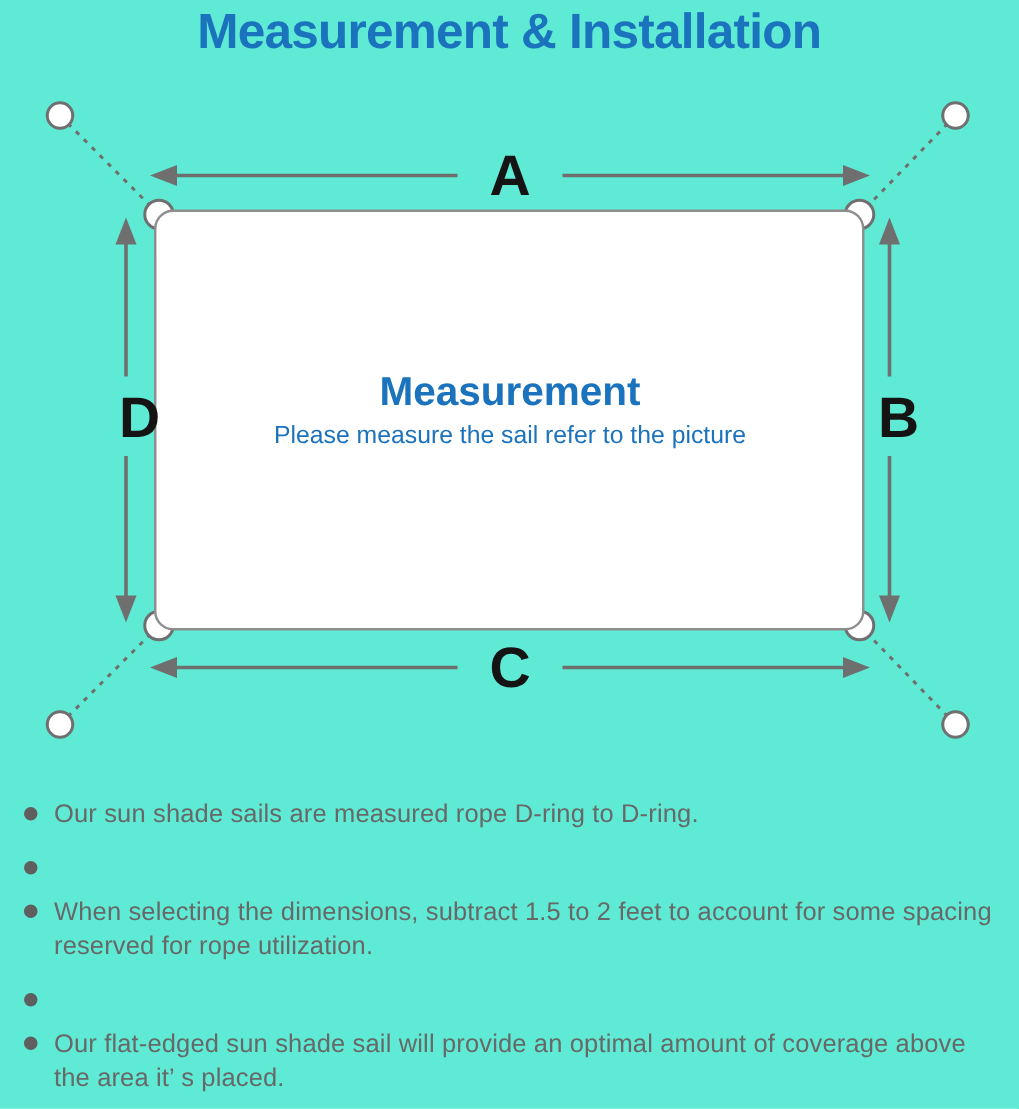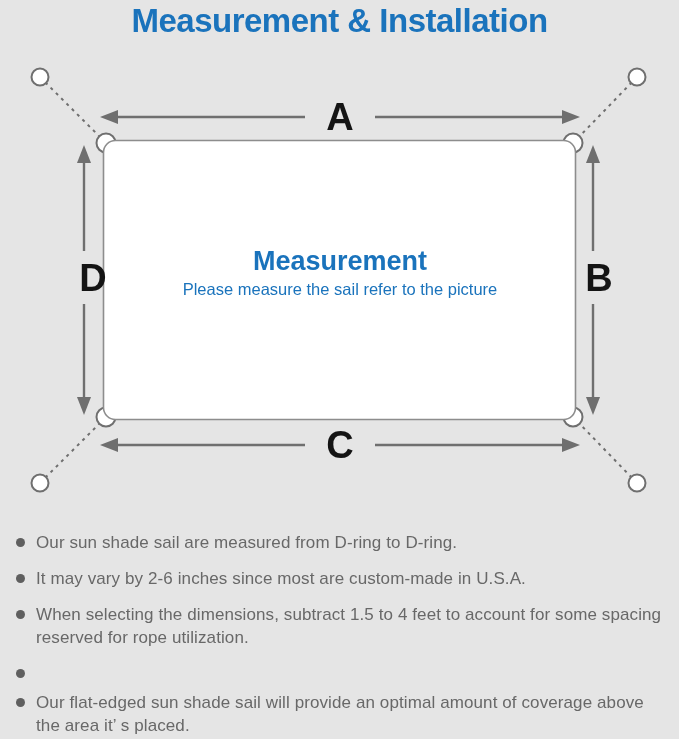--- a/index.html
+++ b/index.html
@@ -4,21 +4,21 @@
 <style>
   :root{
     --accent:#1a73bc;
     --line:#6f6f6f;
     --rect-line:#8d8d8d;
     --label:#141414;
     --note:#686868;
   }
   *{margin:0;padding:0;box-sizing:border-box;}
   body{background:#ffffff;font-family:"Liberation Sans",sans-serif;}
-  .page{position:relative;width:679px;height:739px;background:#e5e5e5;overflow:hidden;}
+  .page{position:relative;width:679px;height:739px;background:#5eead4;overflow:hidden;}
   .title{
     position:absolute;top:2px;left:0;width:100%;
     text-align:center;font-size:33px;font-weight:bold;color:var(--accent);
     letter-spacing:-0.5px;
   }
   svg.diagram{position:absolute;top:55px;left:0;}
   .anchor-ring{fill:#ffffff;stroke:var(--line);stroke-width:2;}
   .dash{stroke:var(--line);stroke-width:2;stroke-dasharray:3 4.5;fill:none;}
   .dring{fill:#ffffff;stroke:var(--line);stroke-width:2;}
   .sail{fill:#ffffff;stroke:var(--rect-line);stroke-width:1.6;}
@@ -90,29 +90,28 @@
       <text class="dim-label" x="599" y="236" text-anchor="middle">B</text>
     </g>
 
     <text class="center-title" x="340" y="215" text-anchor="middle">Measurement</text>
     <text class="center-sub" x="340" y="240" text-anchor="middle">Please measure the sail refer to the picture</text>
   </svg>
 
   <div class="notes">
     <div class="note">
       <span class="bullet"></span>
-      <span class="note-text">Our sun shade sail are measured from D-ring to D-ring.</span>
+      <span class="note-text">Our sun shade sails are measured rope D-ring to D-ring.</span>
     </div>
     <div class="note">
       <span class="bullet"></span>
-      <span class="note-text">It may vary by 2-6 inches since most are custom-made in U.S.A.</span>
     </div>
     <div class="note">
       <span class="bullet"></span>
-      <span class="note-text">When selecting the dimensions, subtract 1.5 to 4 feet to account for some spacing reserved for rope utilization.</span>
+      <span class="note-text">When selecting the dimensions, subtract 1.5 to 2 feet to account for some spacing reserved for rope utilization.</span>
     </div>
     <div class="note">
       <span class="bullet"></span>
     </div>
     <div class="note">
       <span class="bullet"></span>
       <span class="note-text">Our flat-edged sun shade sail will provide an optimal amount of coverage above the area it’ s placed.</span>
     </div>
   </div>
 

